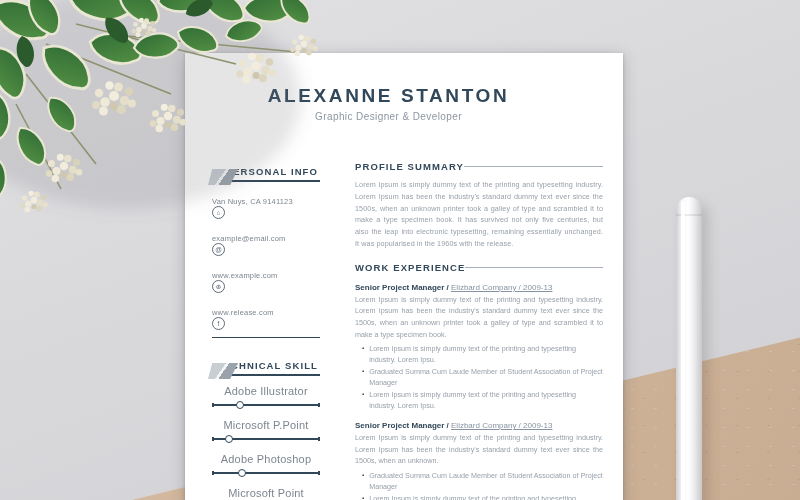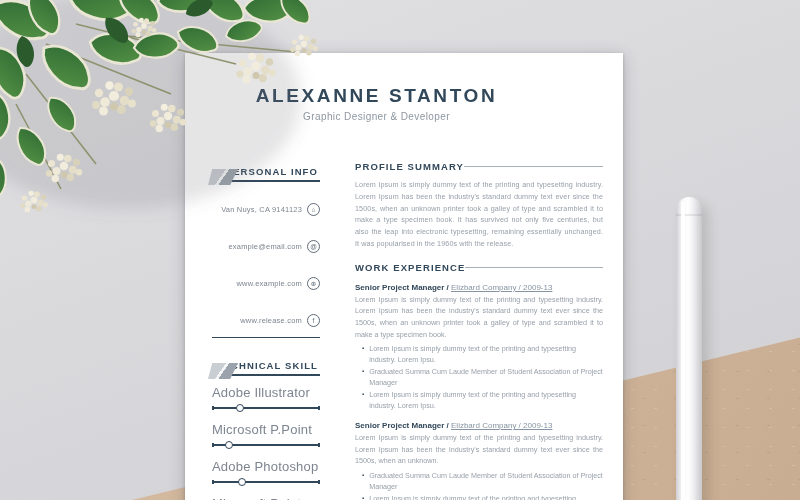--- a/index.html
+++ b/index.html
@@ -11,43 +11,43 @@
          background:linear-gradient(120deg,#d8bfa5 0%,#d2b79c 50%,#c9ad92 100%);
          clip-path:polygon(16.5% 100%,100% 67.5%,100% 100%);}
   .kraft-speckle{position:absolute;inset:0;opacity:.5;
          background-image:radial-gradient(rgba(255,255,255,.35) 1px,transparent 1.2px),
                           radial-gradient(rgba(120,90,60,.25) 1px,transparent 1.2px);
          background-size:23px 19px,31px 27px;background-position:0 0,9px 7px;
          clip-path:polygon(16.5% 100%,100% 67.5%,100% 100%);}
   
   .paper{position:absolute;left:185px;top:53px;width:438px;height:470px;background:#fff;
          box-shadow:0 3px 14px rgba(60,60,70,.28), 0 1px 3px rgba(60,60,70,.25);}
-  .p-header{position:absolute;left:0;top:32px;width:383px;text-align:center;}
+  .p-header{position:absolute;left:12px;top:32px;width:383px;text-align:center;}
   .p-name{margin:0;font-size:19px;font-weight:bold;letter-spacing:2.6px;color:#31475a;}
   .p-sub{margin-top:4px;font-size:10px;color:#8d97a1;letter-spacing:.4px;}
   
   .col-left{position:absolute;left:27px;top:110px;width:108px;}
   .col-right{position:absolute;left:170px;top:108px;width:248px;}
   
   .sec-head{position:relative;height:17px;border-bottom:2px solid #31475a;margin-bottom:4px;
             display:flex;align-items:center;justify-content:flex-end;}
   .ribbon{position:absolute;left:-4px;bottom:-5px;width:30px;height:16px;
           background:linear-gradient(125deg,#c9ced3 0 44%,#f4f5f6 44% 52%,#9aa3ab 52% 100%);
           clip-path:polygon(14% 0,100% 0,74% 100%,0 100%);}
   .sec-title{font-size:9.5px;font-weight:bold;letter-spacing:1.1px;color:#31475a;padding-right:2px;}
   
-  .info-row{display:flex;align-items:center;justify-content:flex-end;height:19px;margin-top:18px;}
+  .info-row{display:flex;justify-content:flex-end;height:19px;margin-top:18px;flex-direction:column;}
   .info-text{font-size:7.5px;color:#7d8590;margin-right:5px;letter-spacing:.2px;}
   .info-icon{flex:0 0 auto;width:11px;height:11px;border:1px solid #5f6b77;border-radius:50%;
              font-size:6.5px;line-height:11px;text-align:center;color:#5f6b77;}
   .col-divider{border-bottom:1.5px solid #31475a;margin-top:7px;}
   .sec-head.second{margin-top:19px;}
   
   .skill{margin-top:9px;}
-  .skill-name{font-size:13px;color:#7d8590;text-align:left;letter-spacing:.2px;}
+  .skill-name{font-size:11px;color:#7d8590;text-align:center;letter-spacing:.2px;}
   .slider{position:relative;height:11px;margin-top:2px;}
   .track{position:absolute;left:0;right:0;top:5px;height:1.6px;background:#31475a;}
   .track:before,.track:after{content:"";position:absolute;top:-1.2px;width:1.6px;height:4px;background:#31475a;}
   .track:before{left:0}.track:after{right:0}
   .knob{position:absolute;top:1.5px;width:6px;height:6px;background:#fff;border:1.8px solid #31475a;
         border-radius:50%;margin-left:-5px;}
   
   .r-head{display:flex;align-items:center;margin-top:12px;}
   .r-head:first-child{margin-top:0;}
   .r-title{font-size:9.5px;font-weight:bold;letter-spacing:1.1px;color:#31475a;white-space:nowrap;}

